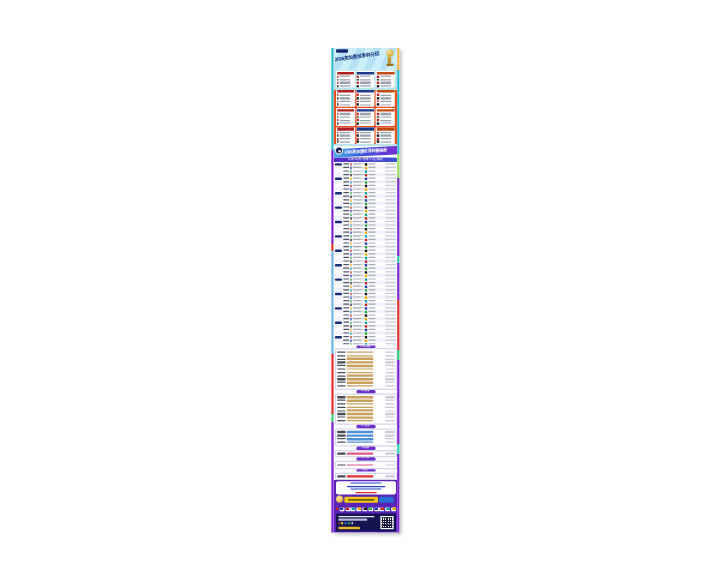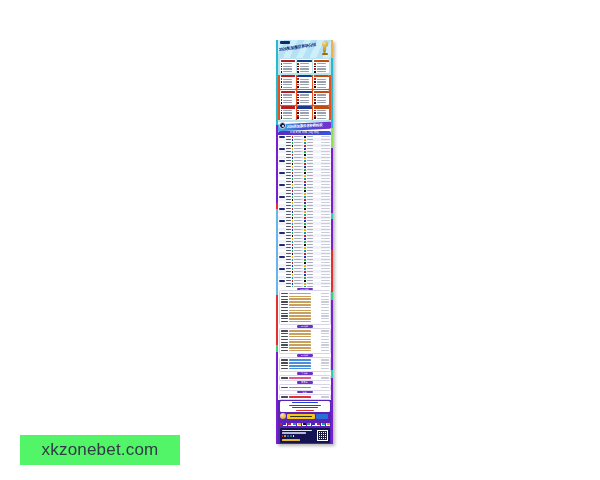--- a/index.html
+++ b/index.html
@@ -1106,17 +1106,14 @@
           <div class="f-ibar"></div>
           <div class="qr">
               <div class="qrpx"></div>
             </div>
         </div>
       </div>
 
     </div>
   </div>
 
-  <div class="overlay">
-    <span>xkzonebet.com</span>
-  </div>
 
 </div>
 
 </body></html>

